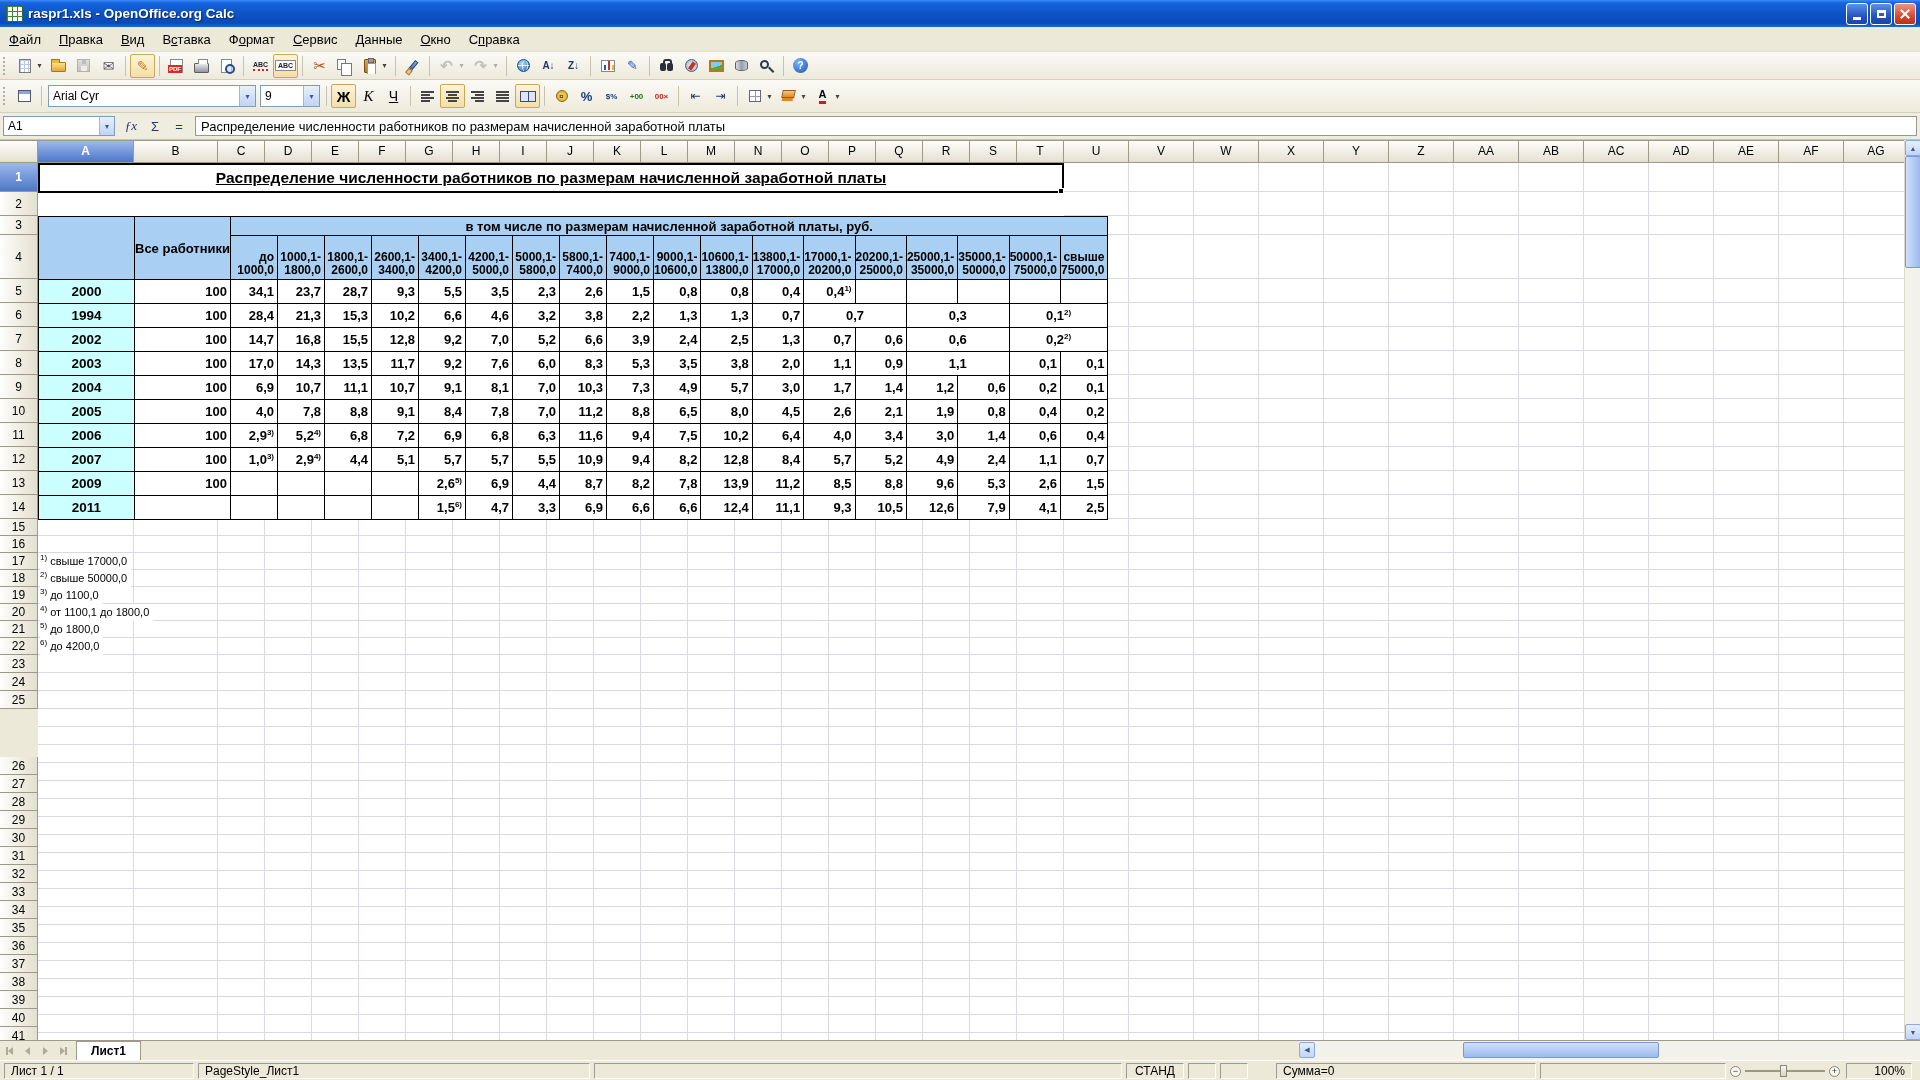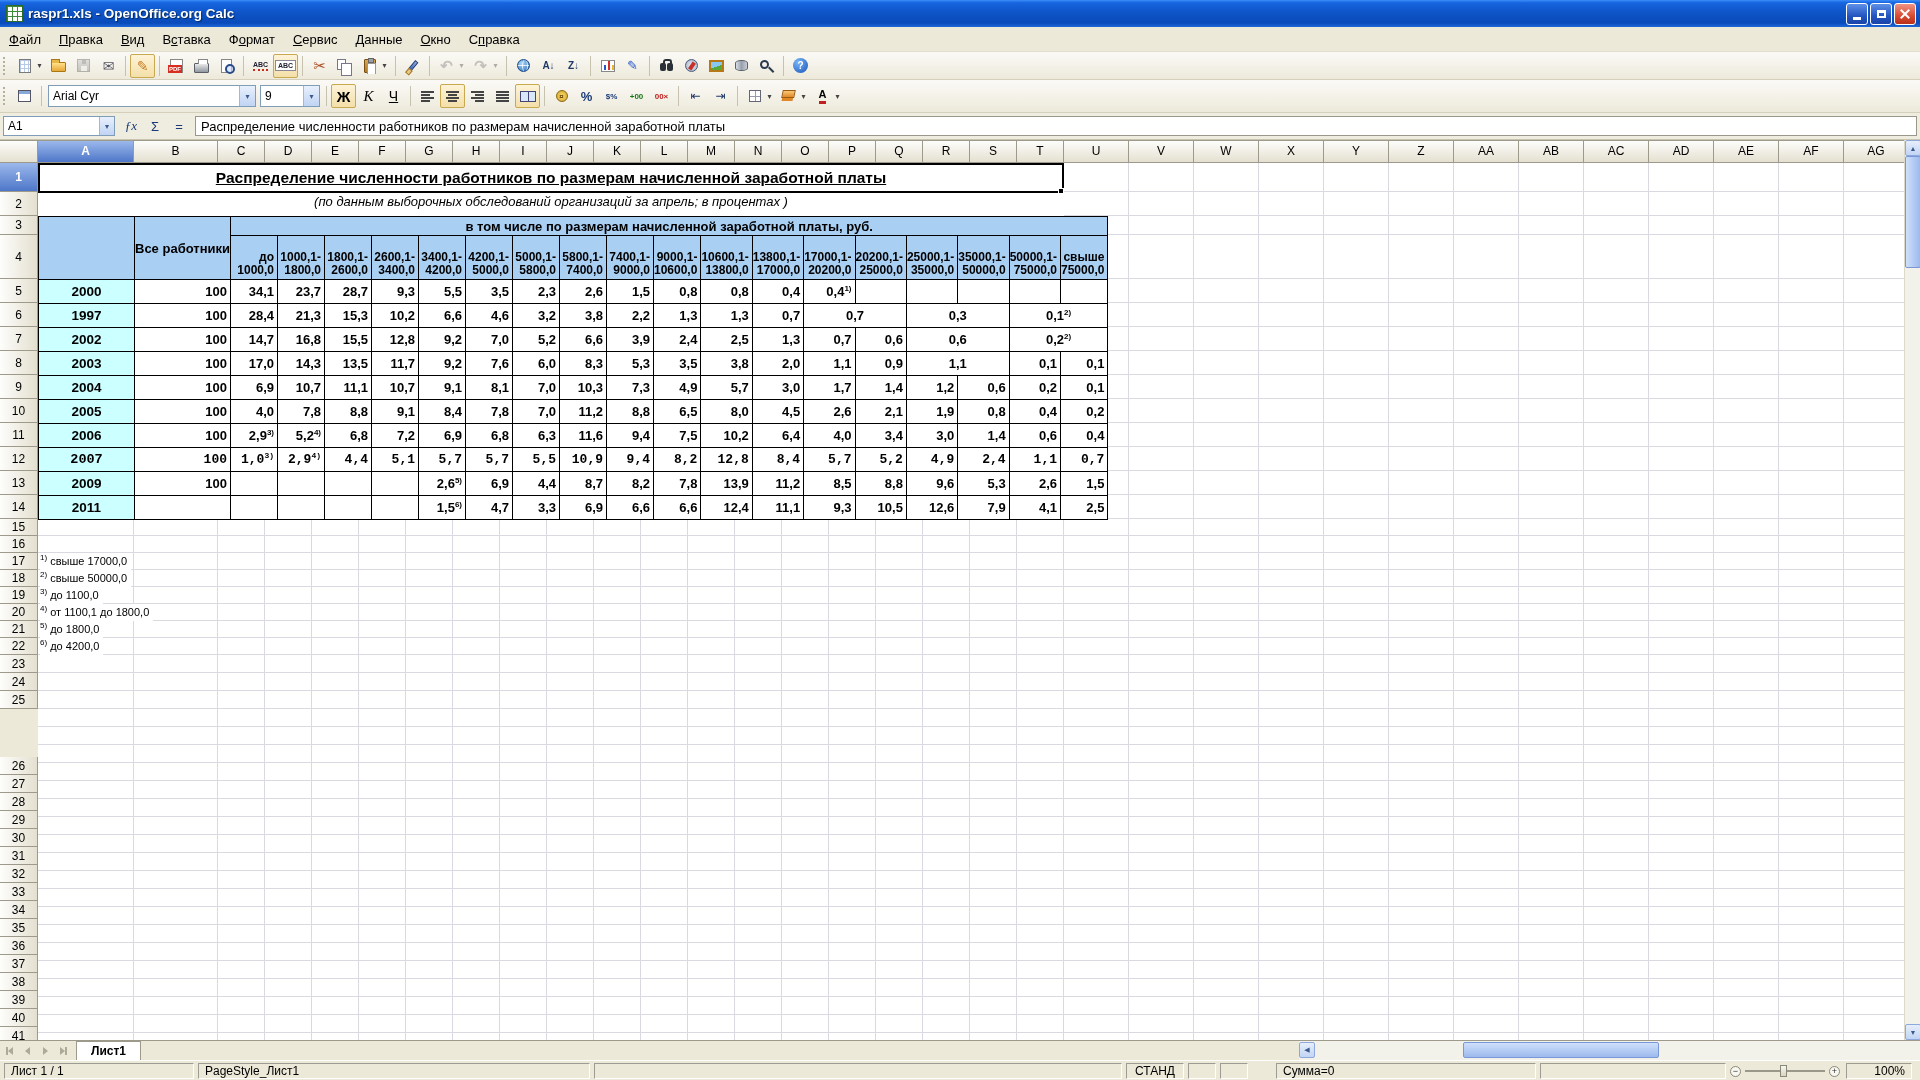--- a/index.html
+++ b/index.html
@@ -2038,21 +2038,20 @@
       <div class="gcell" style="width: 65px; height: 18px;"></div>
       <div class="gcell" style="width: 65px; height: 18px;"></div>
       <div class="gcell" style="width: 65px; height: 18px;"></div>
       <div class="gcell" style="width: 65px; height: 18px;"></div>
       <div class="gcell" style="width: 65px; height: 18px;"></div>
       <div class="gcell" style="width: 65px; height: 18px;"></div>
       <div class="gcell" style="width: 65px; height: 18px;"></div>
     </div>
     <div id="title-block">
     <div id="sheet-title">Распределение численности работников по размерам начисленной заработной платы</div>
-    <div id="sheet-subtitle">(по данным  выборочных обследований организаций  за апрель; в процентах )</div>
   </div>
     <div id="cell-cursor"></div>
     <div id="cursor-handle"></div>
     <table id="datatable">
       <colgroup>
         <col style="width: 96px;">
         <col style="width: 84px;">
         <col style="width: 47px;">
         <col style="width: 47px;">
         <col style="width: 47px;">
@@ -2168,21 +2167,21 @@
           <td class="num">0,8</td>
           <td class="num">0,4</td>
           <td class="num">0,4<sup>1)</sup></td>
           <td class="num"></td>
           <td class="num"></td>
           <td class="num"></td>
           <td class="num"></td>
           <td class="num"></td>
         </tr>
         <tr style="height: 24px;">
-          <th class="year-cell">1997</th>
+          <th class="year-cell">1994</th>
           <td class="num">100</td>
           <td class="num">28,4</td>
           <td class="num">21,3</td>
           <td class="num">15,3</td>
           <td class="num">10,2</td>
           <td class="num">6,6</td>
           <td class="num">4,6</td>
           <td class="num">3,2</td>
           <td class="num">3,8</td>
           <td class="num">2,2</td>
@@ -2293,21 +2292,21 @@
           <td class="num">7,5</td>
           <td class="num">10,2</td>
           <td class="num">6,4</td>
           <td class="num">4,0</td>
           <td class="num">3,4</td>
           <td class="num">3,0</td>
           <td class="num">1,4</td>
           <td class="num">0,6</td>
           <td class="num">0,4</td>
         </tr>
-        <tr style="height: 24px; font-family: Liberation Mono, monospace;">
+        <tr style="height: 24px;">
           <th class="year-cell">2007</th>
           <td class="num">100</td>
           <td class="num">1,0<sup>3)</sup></td>
           <td class="num">2,9<sup>4)</sup></td>
           <td class="num">4,4</td>
           <td class="num">5,1</td>
           <td class="num">5,7</td>
           <td class="num">5,7</td>
           <td class="num">5,5</td>
           <td class="num">10,9</td>

